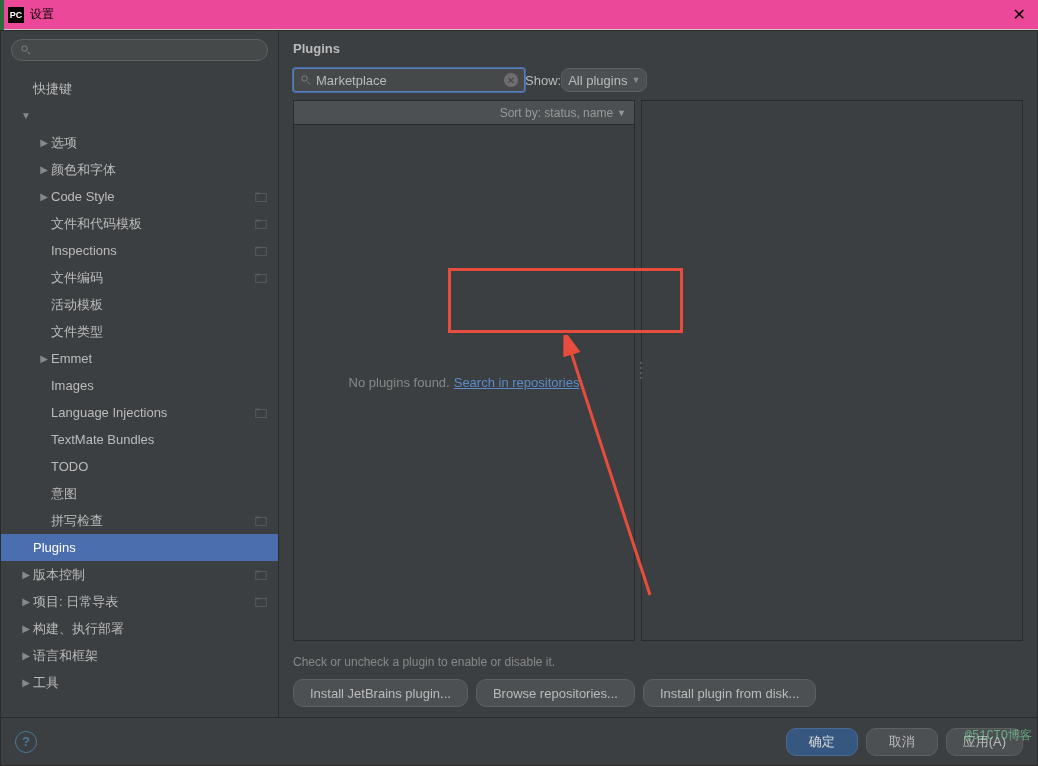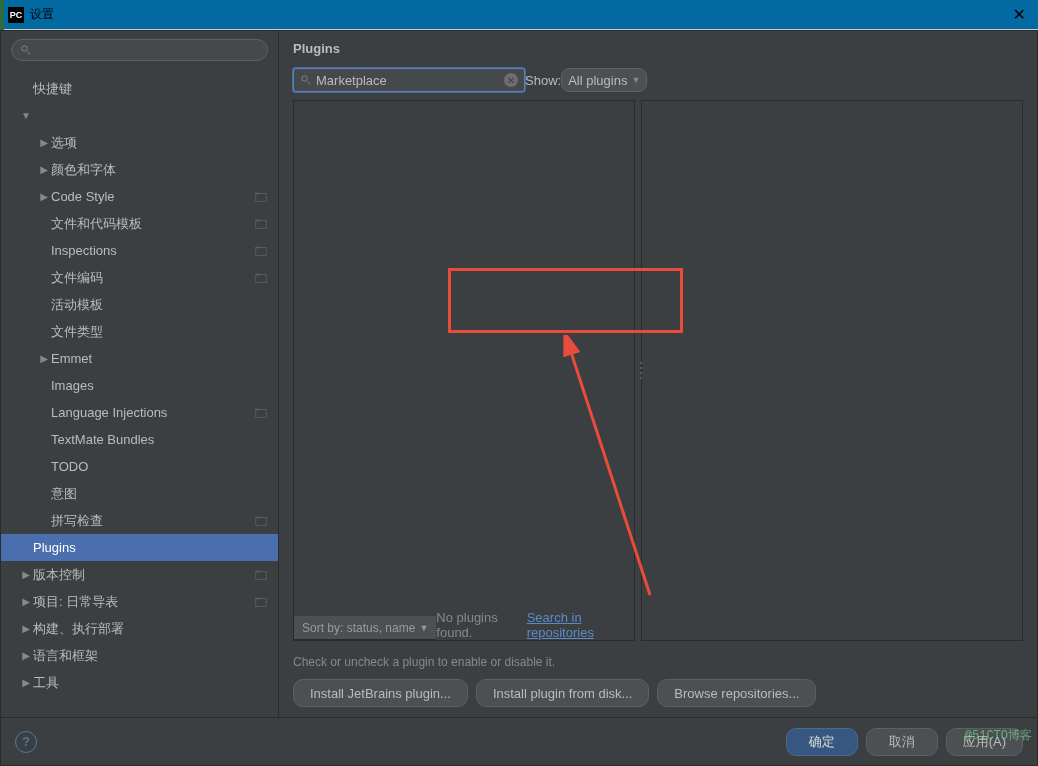--- a/index.html
+++ b/index.html
@@ -1,17 +1,17 @@
 <!DOCTYPE html>
 <html><head>
 <meta charset="utf-8">
 <style>
 * { box-sizing: border-box; margin: 0; padding: 0; font-family: "Segoe UI", "Microsoft YaHei", Arial, sans-serif; }
 body { width: 1038px; height: 766px; background: #3c3f41; color: #bbbbbb; font-size: 13px; overflow: hidden; position: relative; }
-.titlebar { height: 30px; background: #0369a1; display: flex; align-items: center; padding: 0 8px; color: #000; border-bottom: 1px solid #ccc; }
+.titlebar { height: 30px; background: #ec4899; display: flex; align-items: center; padding: 0 8px; color: #000; border-bottom: 1px solid #ccc; }
 .titlebar .appicon { width: 16px; height: 16px; background: #000; color: #fff; font-size: 9px; font-weight: bold; display: flex; align-items: center; justify-content: center; margin-right: 6px; }
 .titlebar .title { flex: 1; font-size: 12px; }
 .titlebar .close { font-size: 16px; font-weight: normal; cursor: pointer; padding: 0 4px; }
 .dialog { display: flex; flex-direction: column; height: 736px; background: #3c3f41; border: 1px solid #2b2b2b; }
 .main { display: flex; flex: 1; min-height: 0; }
 .sidebar { width: 278px; background: #3c3f41; border-right: 1px solid #2b2b2b; display: flex; flex-direction: column; }
 .sidebar-search { padding: 8px 10px; }
 .sidebar-search .field { height: 22px; background: #45494a; border: 1px solid #5e6060; border-radius: 12px; display: flex; align-items: center; padding: 0 8px; }
 .sidebar-search .field svg { width: 12px; height: 12px; fill: #888; }
 .tree { flex: 1; overflow-y: auto; padding-top: 6px; }
@@ -26,21 +26,21 @@
 .content-header { padding: 10px 14px 4px 14px; font-weight: bold; color: #bbbbbb; }
 .search-row { display: flex; align-items: center; padding: 8px 14px; gap: 0; }
 .search-field { position: relative; width: 232px; height: 24px; background: #45494a; border: 1px solid #5b7fb8; border-radius: 3px; box-shadow: 0 0 0 1px #466ca8; display: flex; align-items: center; padding: 0 6px; }
 .search-field svg { width: 12px; height: 12px; fill: #888; margin-right: 4px; }
 .search-field input { flex: 1; background: transparent; border: none; color: #bbbbbb; font-size: 13px; outline: none; }
 .search-field .clear { width: 14px; height: 14px; border-radius: 50%; background: #6e6e6e; color: #3c3f41; display: flex; align-items: center; justify-content: center; font-size: 10px; cursor: pointer; }
 .show-label { color: #bbbbbb; }
 .dropdown { height: 24px; background: #4c5052; border: 1px solid #5e6060; border-radius: 8px; padding: 0 6px; display: flex; align-items: center; cursor: pointer; gap: 4px; }
 .dropdown .dd-arrow { font-size: 9px; color: #888; }
 .plugin-area { display: flex; flex: 1; min-height: 0; padding: 0 14px 8px 14px; gap: 6px; }
-.plugin-list { width: 342px; border: 1px solid #2b2b2b; background: #3c3f41; display: flex; flex-direction: row; align-items: flex-end; }
+.plugin-list { width: 342px; border: 1px solid #2b2b2b; background: #3c3f41; display: flex; flex-direction: column; }
 .sort-header { height: 24px; background: #4c5052; border-bottom: 1px solid #2b2b2b; display: flex; align-items: center; justify-content: flex-end; padding: 0 8px; color: #999; font-size: 12px; cursor: pointer; gap: 4px; }
 .sort-header .dd-arrow { font-size: 9px; }
 .plugin-empty { flex: 1; display: flex; align-items: center; justify-content: center; position: relative; }
 .plugin-empty .msg { color: #888; display: flex; gap: 4px; align-items: center; }
 .plugin-empty .msg a { color: #5b8bc7; text-decoration: underline; cursor: pointer; }
 .plugin-detail { flex: 1; border: 1px solid #2b2b2b; background: #3c3f41; position: relative; }
 .plugin-detail .handle { position: absolute; left: -4px; top: 50%; transform: translateY(-50%); width: 6px; height: 20px; display: flex; flex-direction: column; justify-content: space-around; }
 .plugin-detail .handle span { width: 2px; height: 2px; background: #666; border-radius: 50%; margin-left: 2px; }
 .hint { padding: 6px 14px; color: #888; font-size: 12px; }
 .bottom-buttons { display: flex; gap: 8px; padding: 4px 14px 10px 14px; }
@@ -263,22 +263,22 @@
               <span></span>
               <span></span>
             </div>
         </div>
       </div>
 
       <div class="hint">Check or uncheck a plugin to enable or disable it.</div>
 
       <div class="bottom-buttons">
         <div class="btn">Install JetBrains plugin...</div>
+        <div class="btn">Browse repositories...</div>
         <div class="btn">Install plugin from disk...</div>
-        <div class="btn">Browse repositories...</div>
       </div>
     </div>
   </div>
 
   <div class="footer">
     <div class="help">?</div>
     <div class="spacer"></div>
     <div class="btn primary">确定</div>
     <div class="btn">取消</div>
     <div class="btn">应用(A)</div>

